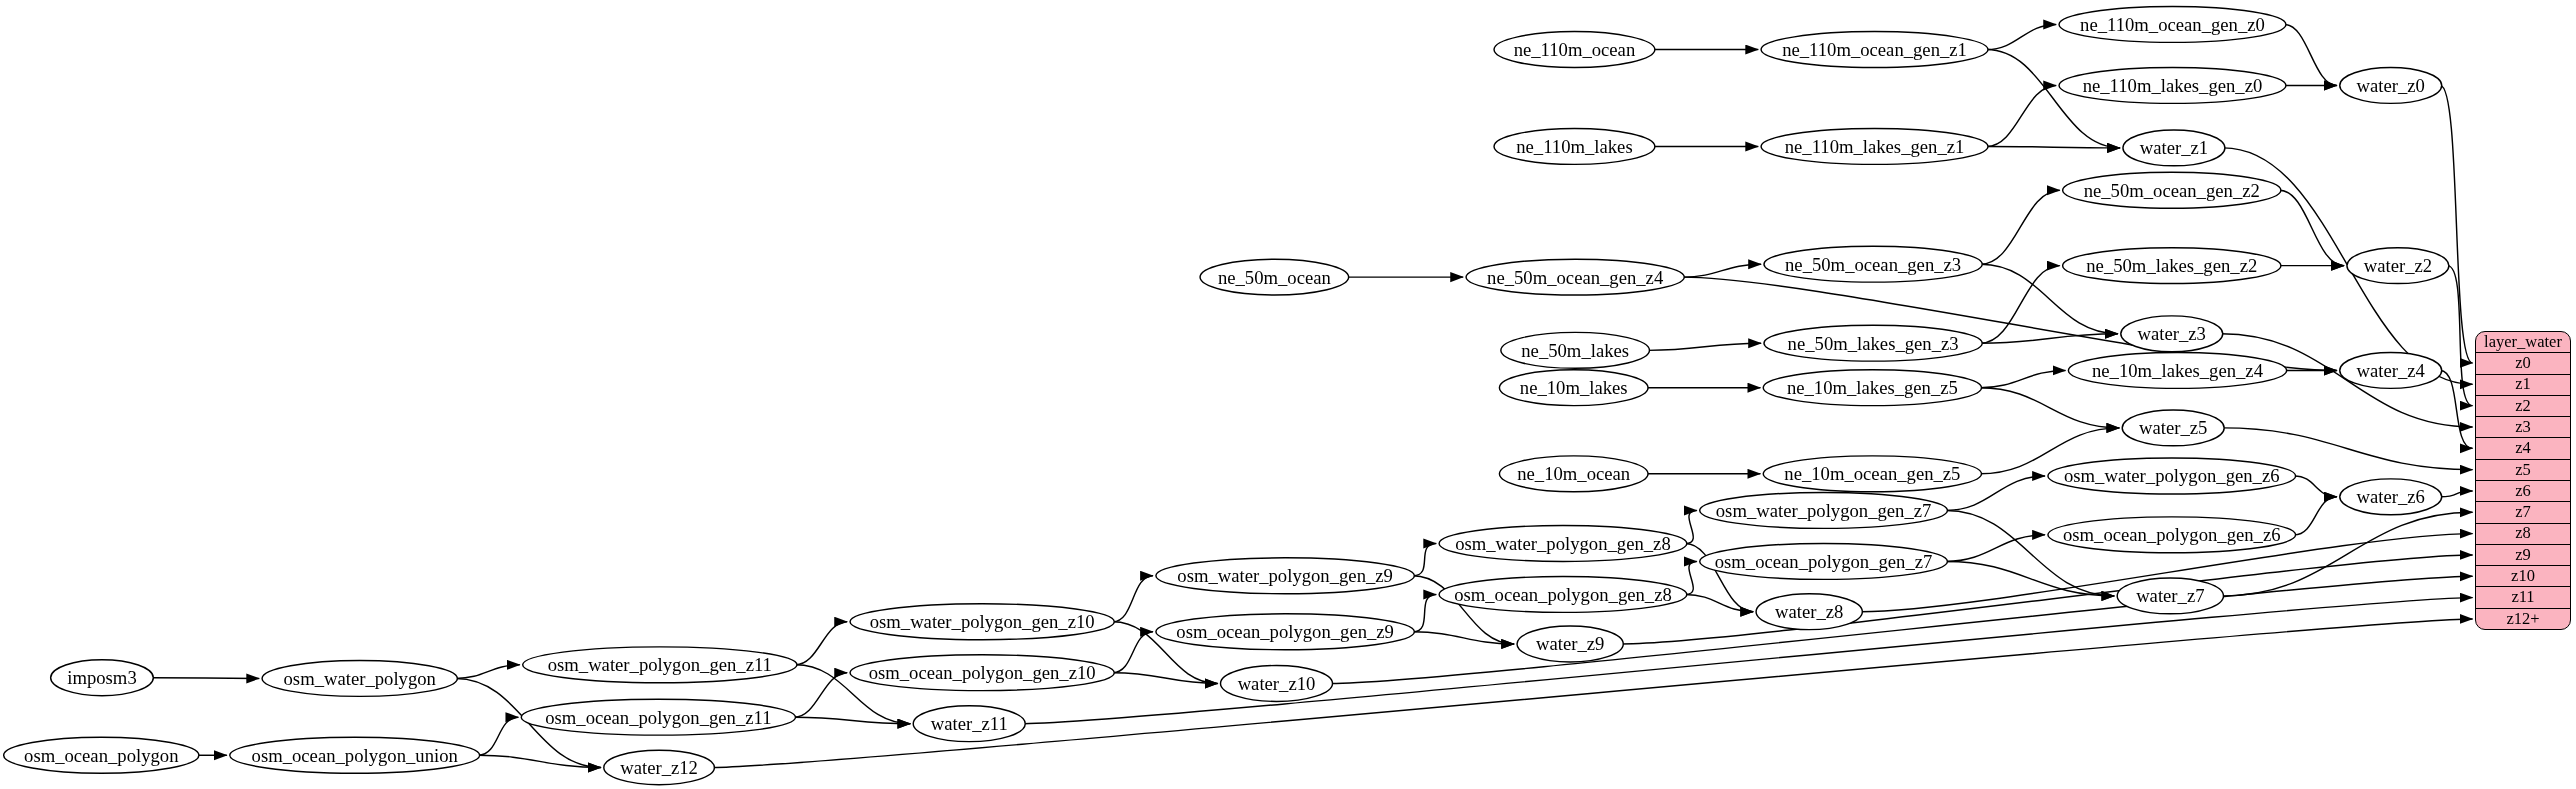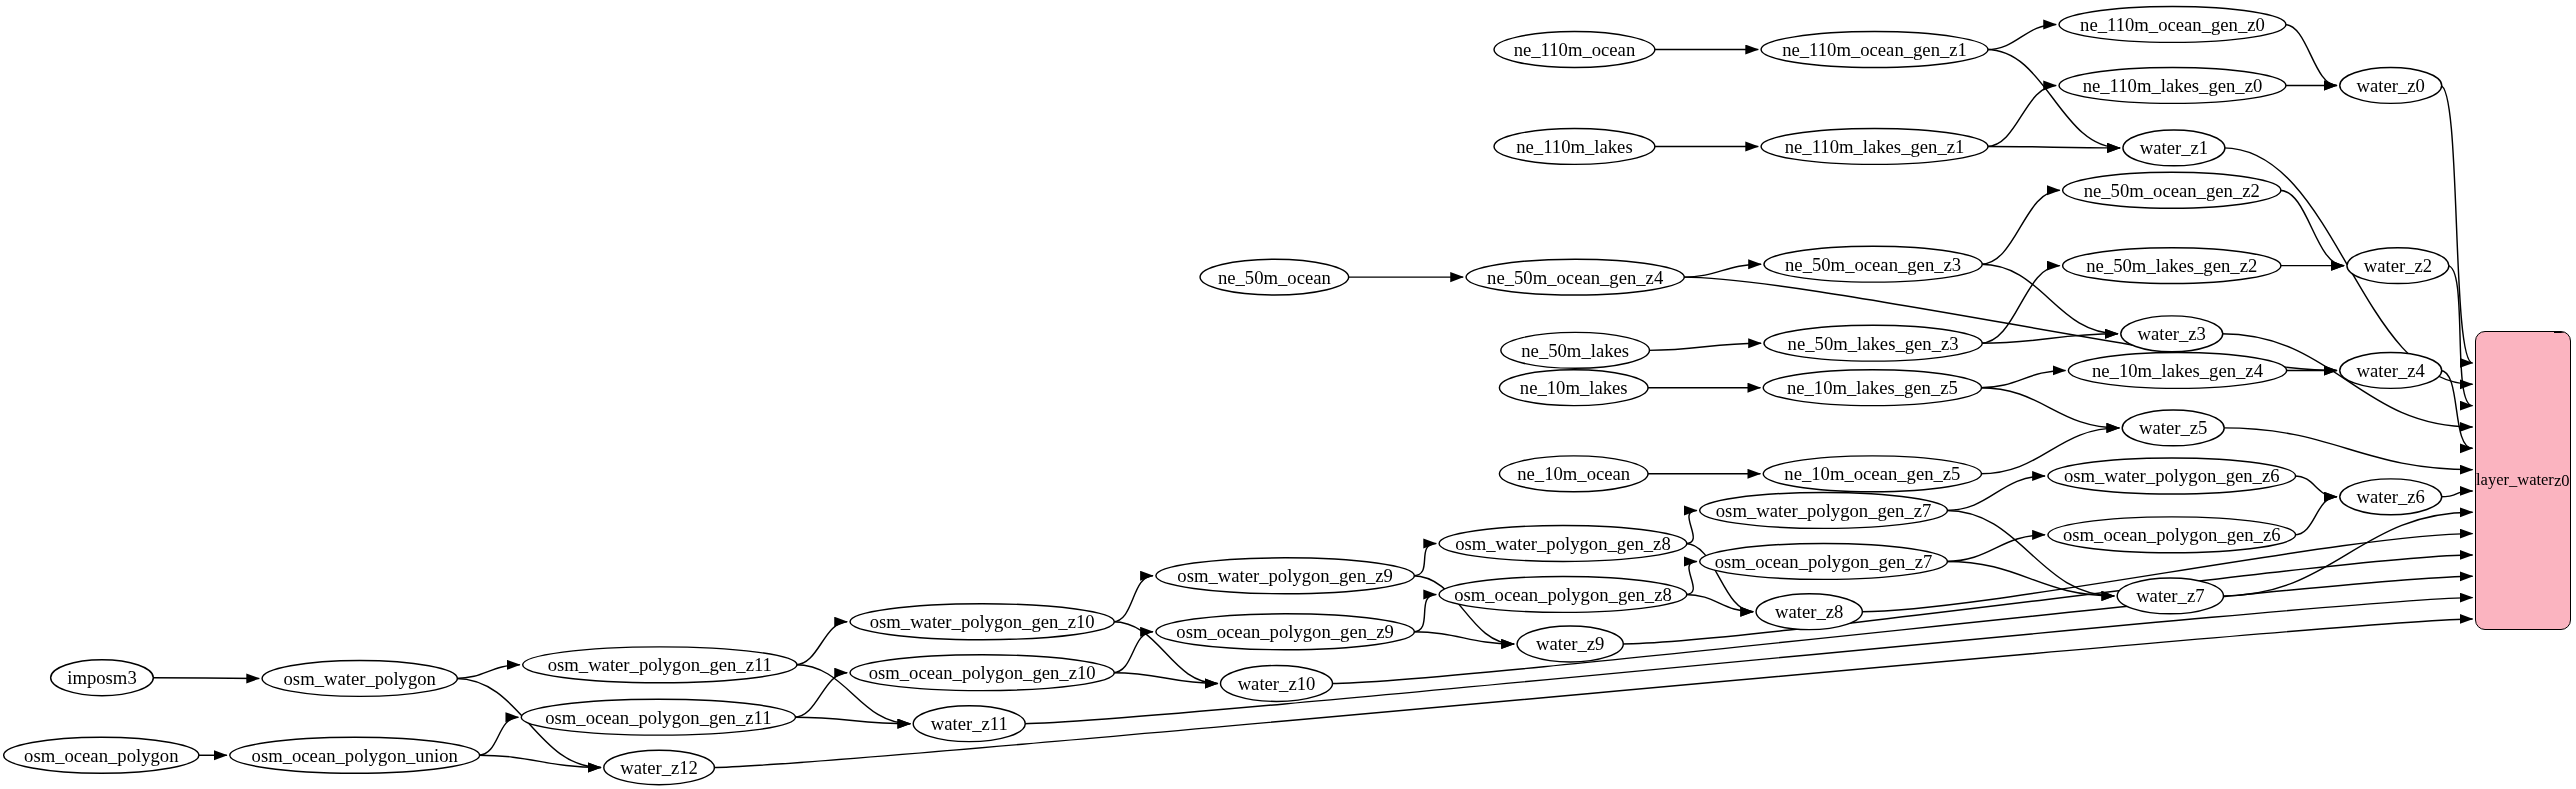--- a/index.html
+++ b/index.html
@@ -9,21 +9,21 @@
   }
   #canvas{position:absolute;left:0;top:0;width:2576px;height:789px;}
   #graph-svg{position:absolute;left:0;top:0;}
   #graph-svg text{
     font-family:"Liberation Serif","DejaVu Serif",serif;
     font-size:26px;fill:#000;
   }
   .etl-table{
     position:absolute;box-sizing:border-box;
     border:1.4px solid #000;border-radius:10px;overflow:hidden;
-    display:flex;flex-direction:row;
+    display:flex;flex-direction:column;
     font-size:16.5px;color:#000;text-align:center;
   }
   .etl-table .trow{
     flex:1 1 0;display:flex;align-items:center;justify-content:center;
     border-top:1.4px solid #000;line-height:1;
   }
   .etl-table .trow:first-child{border-top:none;}
 </style>
 </head>
 <body>

